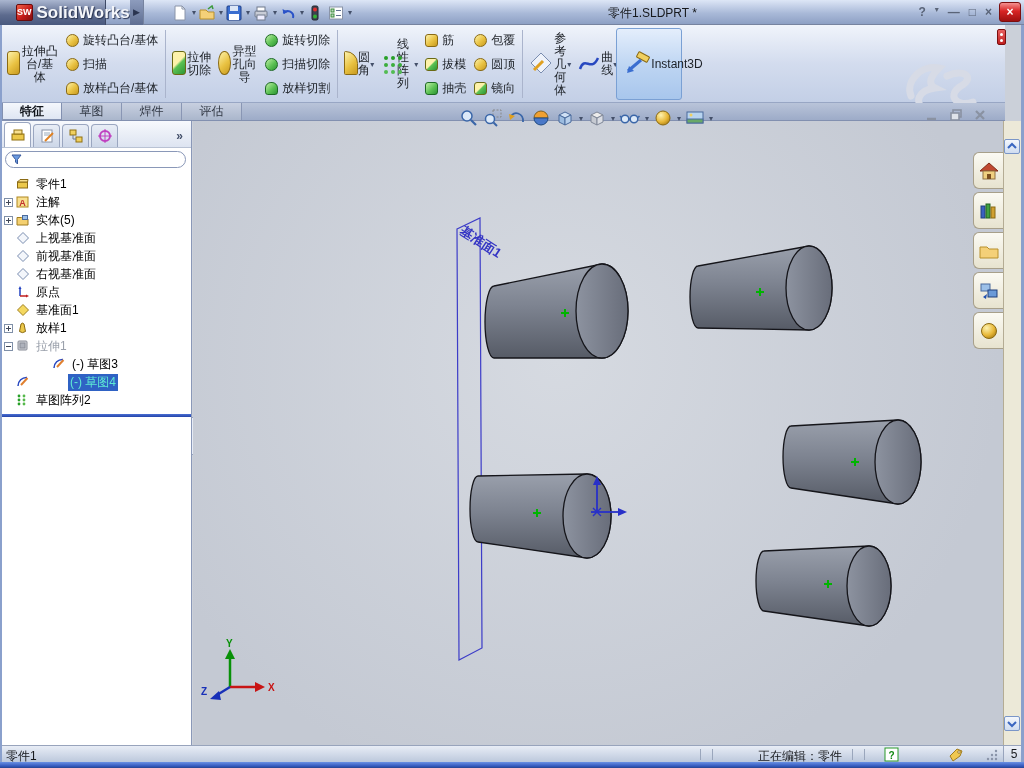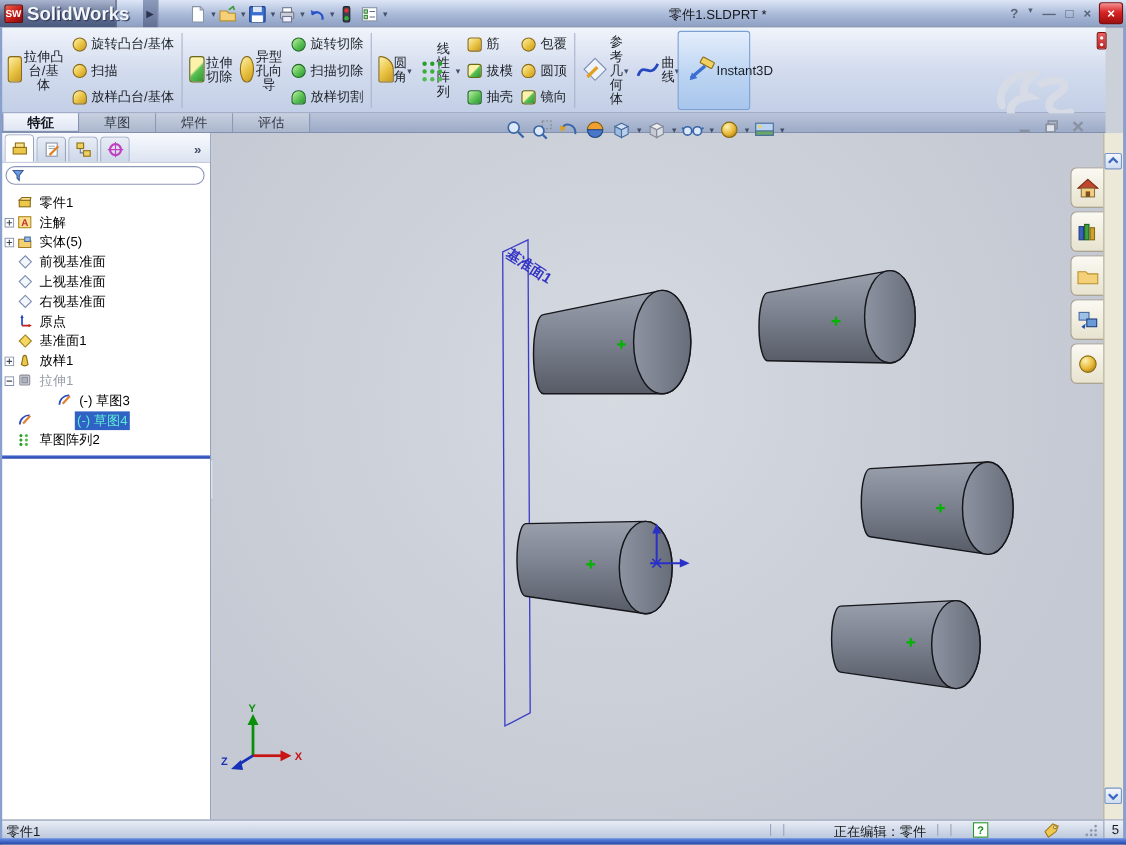--- a/index.html
+++ b/index.html
@@ -4,21 +4,21 @@
 <style>
   * { box-sizing: border-box; margin: 0; padding: 0; }
   html,body { width:1024px; height:768px; overflow:hidden;
     font-family:"Liberation Sans","DejaVu Sans",sans-serif; font-size:12px; }
   .window { position:relative; width:1024px; height:768px; background:#cbd0d9; }
 
   
   .titlebar { position:absolute; left:0; top:0; width:1024px; height:25px;
     background:linear-gradient(#dde6f6,#a9b9d8 55%,#8da0c4); border-bottom:1px solid #76839f; }
   .brand { position:absolute; left:0; top:0; width:106px; height:25px; display:flex; align-items:center;
-    background:linear-gradient(#aab6d0,#5d6b8e 60%,#49597e); padding-left:4px; gap:4px;
+    background:linear-gradient(#aab6d0,#5d6b8e 60%,#49597e); padding-left:16px; gap:4px;
     border-right:1px solid #3e4a66; }
   .brand-logo { width:17px; height:17px; background:linear-gradient(135deg,#f06048,#c01818 60%,#801010);
     border:1px solid #6a0c0c; border-radius:2px; color:#fff; font-size:9px; font-weight:bold;
     text-align:center; line-height:15px; }
   .brand-name { color:#f4f6fa; font-weight:bold; font-size:17px; text-shadow:1px 1px 1px #2a3450; }
   .brand-arrow { position:absolute; left:130px; top:0; width:14px; height:25px;
     background:linear-gradient(#8d9cbd,#5f6e92); color:#2a3450; font-size:9px; text-align:center;
     line-height:25px; border-right:1px solid #76839f; }
   .qat { position:absolute; left:170px; top:2px; height:21px; display:flex; align-items:center; gap:1px; }
   .qat-btn { display:flex; align-items:center; padding:1px 2px; border-radius:2px; }
@@ -58,21 +58,21 @@
   .instant3d { margin-left:4px; border:1px solid #7aa0d4; border-radius:3px;
     background:linear-gradient(#e4eefc,#bcd4f2 55%,#a8c6ec); padding:3px 8px; }
   .ribbon-right { position:absolute; right:22px; top:27px; width:92px; height:72px; }
   .ribbon-ovf { position:absolute; left:997px; top:29px; width:9px; height:16px;
     background:linear-gradient(#e86060,#c02020); border:1px solid #7c0e0e; border-radius:2px; }
   .ribbon-ovf i { display:block; width:3px; height:3px; background:#fff; border-radius:50%; margin:3px auto 2px; }
 
   
   .tabrow { position:absolute; left:0; top:103px; width:1005px; height:18px;
     background:linear-gradient(#b9c4d9,#9dabc8); border-bottom:1px solid #8290b0; display:flex; padding-left:2px; }
-  .tab { width:70px; text-align:center; line-height:17px; color:#333a46;
+  .tab { width:60px; text-align:center; line-height:17px; color:#333a46;
     border-right:1px solid #8996b4; background:linear-gradient(#c8d0e0,#aab6cc); }
   .tab.active { background:linear-gradient(#f4f7fc,#dfe6f3); color:#10141a; font-weight:bold;
     border:1px solid #8290b0; border-top:none; }
 
   
   .main { position:absolute; left:0; top:121px; width:1024px; bottom:23px; }
 
   
   .left-panel { position:absolute; left:0; top:0; width:192px; height:100%;
     background:#fff; border-right:1px solid #8a98b8; }
@@ -422,28 +422,28 @@
               <path d="M1 4.5 h4.5 L7 6 h5 v6 H1 Z" fill="#f4d070" stroke="#a07c20"></path>
               <rect x="6.5" y="2.5" width="5" height="4" fill="#9cc0e8" stroke="#4a6a9c"></rect>
             </svg>
           <span class="tlabel">实体(5)</span>
         </div>
         <div class="trow" style="padding-left:4px">
           <span class="texp-sp"></span>
           <svg class="ticon">
               <polygon points="7,1.5 12.5,7 7,12.5 1.5,7" fill="#eef2fa" fill-opacity="0.7" stroke="#7a8db0"></polygon>
             </svg>
+          <span class="tlabel">上视基准面</span>
+        </div>
+        <div class="trow" style="padding-left:4px">
+          <span class="texp-sp"></span>
+          <svg class="ticon">
+              <polygon points="7,1.5 12.5,7 7,12.5 1.5,7" fill="#eef2fa" fill-opacity="0.7" stroke="#7a8db0"></polygon>
+            </svg>
           <span class="tlabel">前视基准面</span>
-        </div>
-        <div class="trow" style="padding-left:4px">
-          <span class="texp-sp"></span>
-          <svg class="ticon">
-              <polygon points="7,1.5 12.5,7 7,12.5 1.5,7" fill="#eef2fa" fill-opacity="0.7" stroke="#7a8db0"></polygon>
-            </svg>
-          <span class="tlabel">上视基准面</span>
         </div>
         <div class="trow" style="padding-left:4px">
           <span class="texp-sp"></span>
           <svg class="ticon">
               <polygon points="7,1.5 12.5,7 7,12.5 1.5,7" fill="#eef2fa" fill-opacity="0.7" stroke="#7a8db0"></polygon>
             </svg>
           <span class="tlabel">右视基准面</span>
         </div>
         <div class="trow" style="padding-left:4px">
           <span class="texp-sp"></span>

